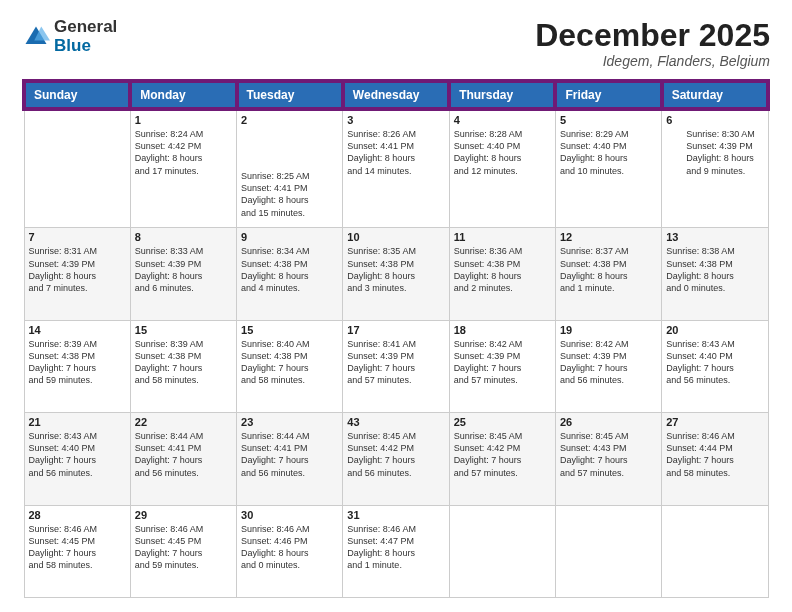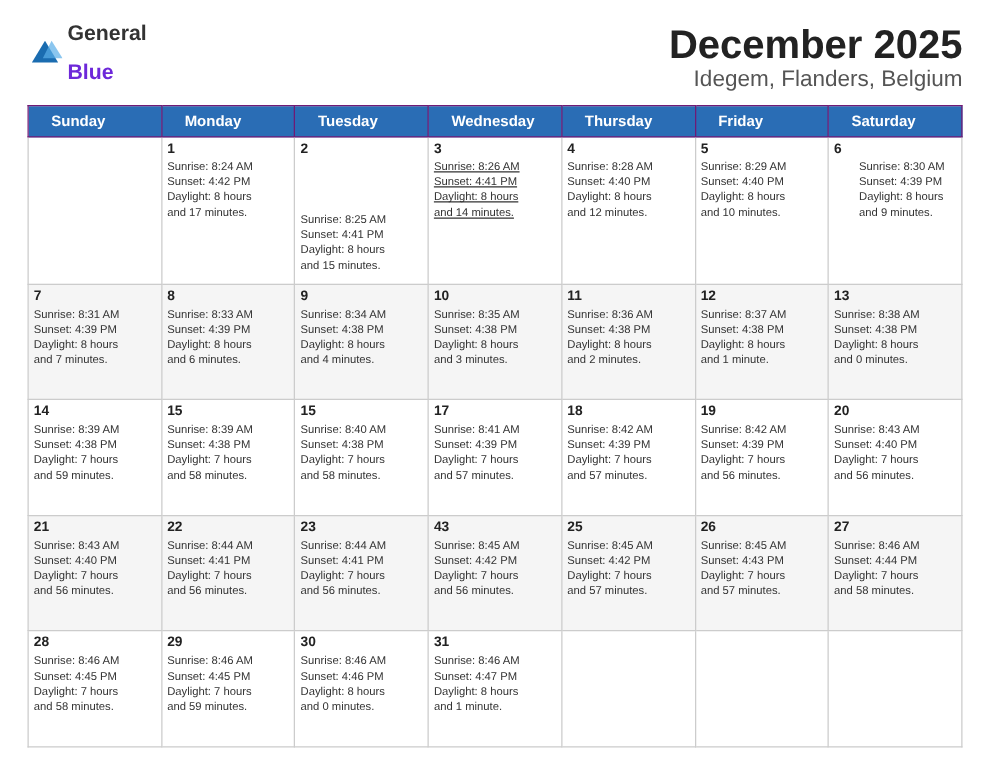--- a/index.html
+++ b/index.html
@@ -25,63 +25,63 @@
     }
     .logo {
       display: flex;
       align-items: center;
       gap: 4px;
     }
     .logo-text {
       display: flex;
       flex-direction: column;
       line-height: 1.1;
-      gap: 12px;
     }
     .logo-general {
       font-size: 17px;
       font-weight: bold;
       color: #333;
     }
     .logo-blue {
       font-size: 17px;
       font-weight: bold;
-      color: #6d28d9;
+      color: #0369a1;
     }
     .logo-icon {
       width: 28px;
       height: 28px;
     }
     .title-area {
       text-align: right;
     }
     .month-title {
       font-size: 32px;
       font-weight: bold;
       color: #222;
       line-height: 1.1;
     }
     .subtitle {
-      font-size: 18px;
+      font-size: 14px;
       color: #555;
+      font-style: italic;
     }
     .calendar {
       flex: 1;
       border-collapse: collapse;
       width: 100%;
       table-layout: fixed;
     }
     .calendar th {
       background-color: #2a6db5;
       color: #fff;
       font-size: 12px;
       font-weight: bold;
-      padding: 5px 18px;
+      padding: 5px 8px;
       text-align: left;
-      border: 1px solid #701a75;
+      border: 4px solid #701a75;
     }
     .calendar td {
       border: 1px solid #ccc;
       vertical-align: top;
       padding: 3px 4px;
       font-size: 9.5px;
       color: #333;
       background: #fff;
       height: 88px;
     }
@@ -152,21 +152,21 @@
           </td>
           <td>
             <span class="day-number">2</span>
             <div class="day-info" style="white-space: pre-line; margin-top: 44px;">Sunrise: 8:25 AM
 Sunset: 4:41 PM
 Daylight: 8 hours
 and 15 minutes.</div>
           </td>
           <td>
             <span class="day-number">3</span>
-            <div class="day-info" style="white-space: pre-line; text-decoration: underline;">Sunrise: 8:26 AM
+            <div class="day-info" style="white-space: pre-line;">Sunrise: 8:26 AM
 Sunset: 4:41 PM
 Daylight: 8 hours
 and 14 minutes.</div>
           </td>
           <td>
             <span class="day-number">4</span>
             <div class="day-info" style="white-space: pre-line;">Sunrise: 8:28 AM
 Sunset: 4:40 PM
 Daylight: 8 hours
 and 12 minutes.</div>

